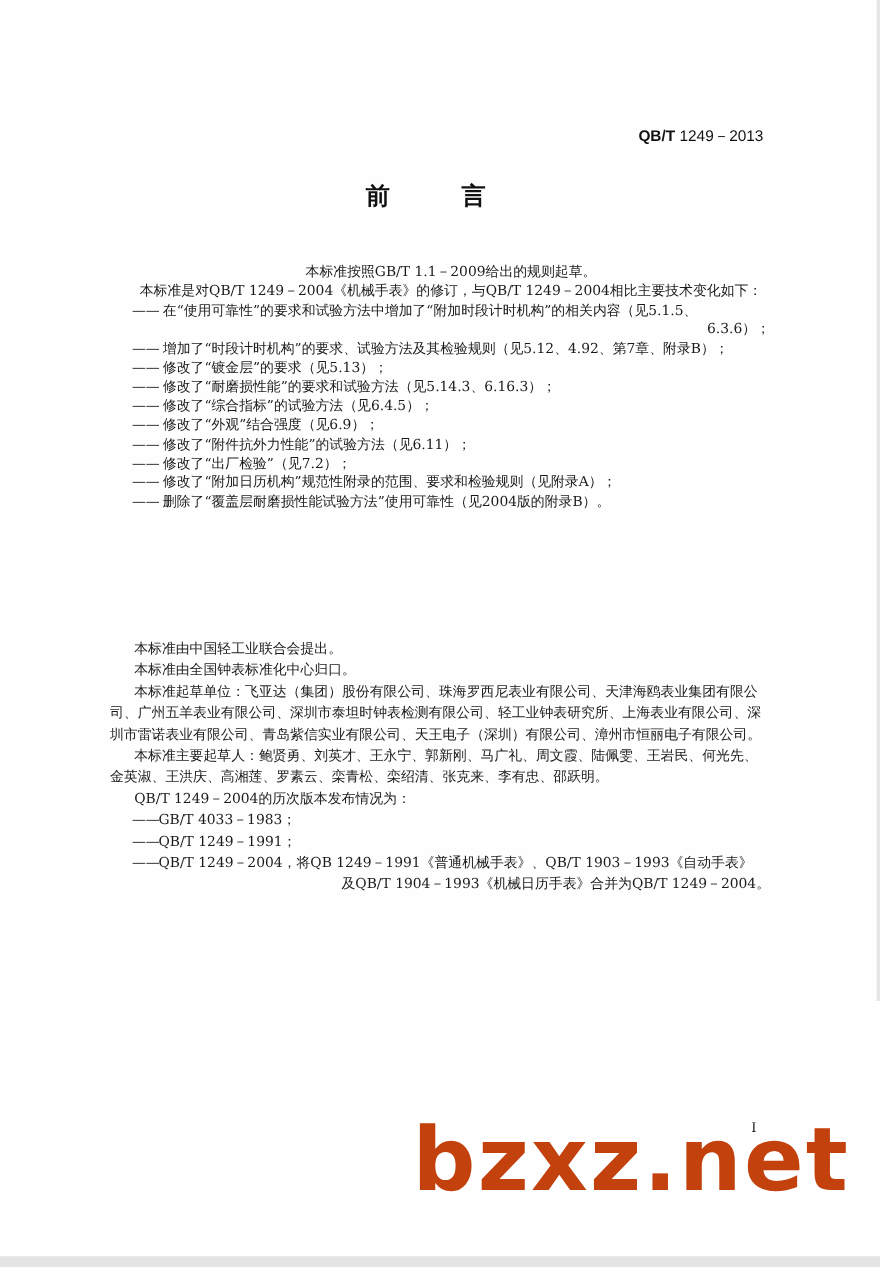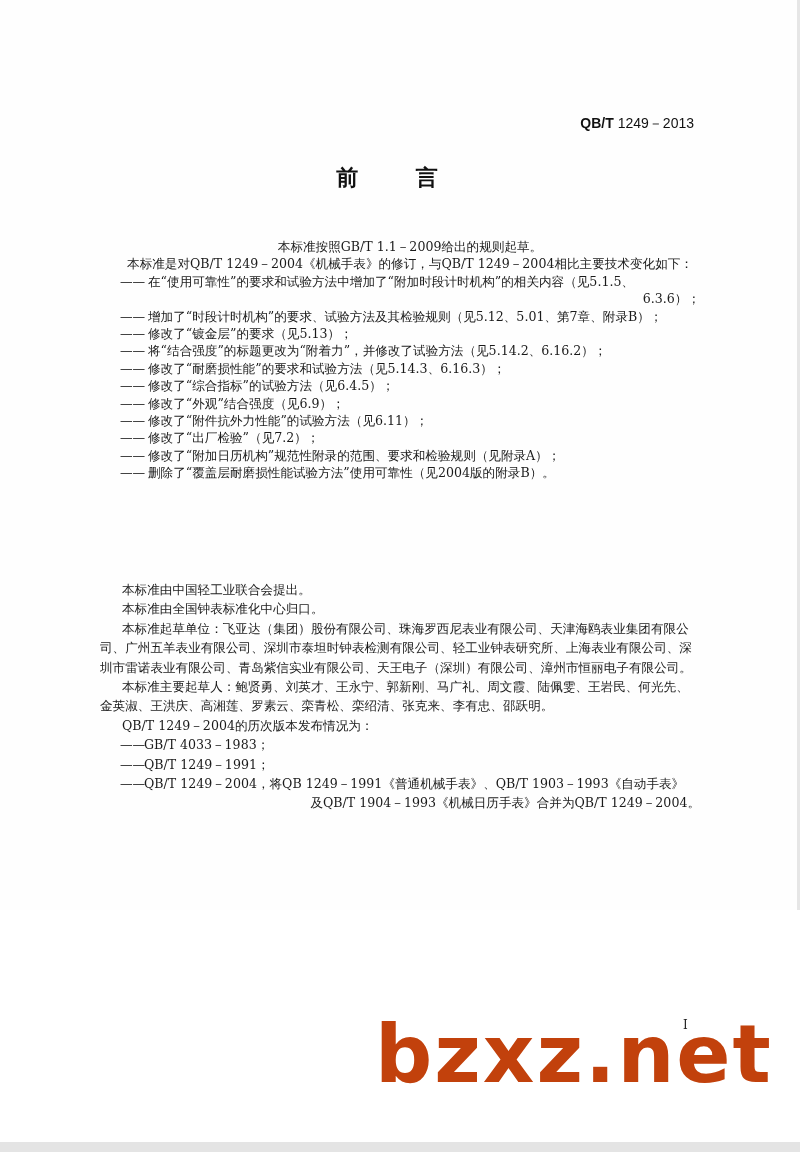--- a/index.html
+++ b/index.html
@@ -18,21 +18,21 @@
     background: #e4e4e4;
   }
   .below { position: absolute; left: 0; top: 1152px; width: 800px; height: 11px; background: #fff; }
   .std-code {
     position: absolute; right: 103px; top: 115px;
     font-family: "Liberation Sans", sans-serif; font-size: 14px; font-weight: bold; color: #111;
   }
   .std-code .num { font-weight: normal; }
   .title {
     position: absolute; left: 0; width: 800px; top: 163px; text-align: center;
-    font-family: Liberation Serif, serif; font-size: 22px; font-weight: bold; letter-spacing: 26px;
+    font-family: Liberation Mono, monospace; font-size: 22px; font-weight: bold; letter-spacing: 26px;
     color: #111;
   }
   .body-text {
     position: absolute; left: 120px; top: 238px; width: 580px;
     font-size: 12.6px; line-height: 17.4px;
   }
   .line { white-space: nowrap; text-align: center; }
   .dash-item { white-space: nowrap; }
   .dash { display: inline-block; width: 24px; }
   .cont { padding-left: 30px; text-align: right; }
@@ -63,23 +63,22 @@
 
   <div class="title">前 言</div>
 
   <div class="body-text">
     <div class="line">本标准按照GB/T 1.1－2009给出的规则起草。</div>
     <div class="line">本标准是对QB/T 1249－2004《机械手表》的修订，与QB/T 1249－2004相比主要技术变化如下：</div>
 
     <div>
       <div class="dash-item"><span class="dash">——</span> <span>在“使用可靠性”的要求和试验方法中增加了“附加时段计时机构”的相关内容（见5.1.5、</span></div>
       <div class="dash-item cont">6.3.6）；</div>
-      <div class="dash-item"><span class="dash">——</span> <span>增加了“时段计时机构”的要求、试验方法及其检验规则（见5.12、5.01、第7章、附录B）；</span></div>
+      <div class="dash-item"><span class="dash">——</span> <span>增加了“时段计时机构”的要求、试验方法及其检验规则（见5.12、4.92、第7章、附录B）；</span></div>
       <div class="dash-item"><span class="dash">——</span> <span>修改了“镀金层”的要求（见5.13）；</span></div>
-      <div class="dash-item"><span class="dash">——</span> <span>将“结合强度”的标题更改为“附着力”，并修改了试验方法（见5.14.2、6.16.2）；</span></div>
       <div class="dash-item"><span class="dash">——</span> <span>修改了“耐磨损性能”的要求和试验方法（见5.14.3、6.16.3）；</span></div>
       <div class="dash-item"><span class="dash">——</span> <span>修改了“综合指标”的试验方法（见6.4.5）；</span></div>
       <div class="dash-item"><span class="dash">——</span> <span>修改了“外观”结合强度（见6.9）；</span></div>
       <div class="dash-item"><span class="dash">——</span> <span>修改了“附件抗外力性能”的试验方法（见6.11）；</span></div>
       <div class="dash-item"><span class="dash">——</span> <span>修改了“出厂检验”（见7.2）；</span></div>
       <div class="dash-item"><span class="dash">——</span> <span>修改了“附加日历机构”规范性附录的范围、要求和检验规则（见附录A）；</span></div>
       <div class="dash-item"><span class="dash">——</span> <span>删除了“覆盖层耐磨损性能试验方法”使用可靠性（见2004版的附录B）。</span></div>
     </div>
   </div>
 

